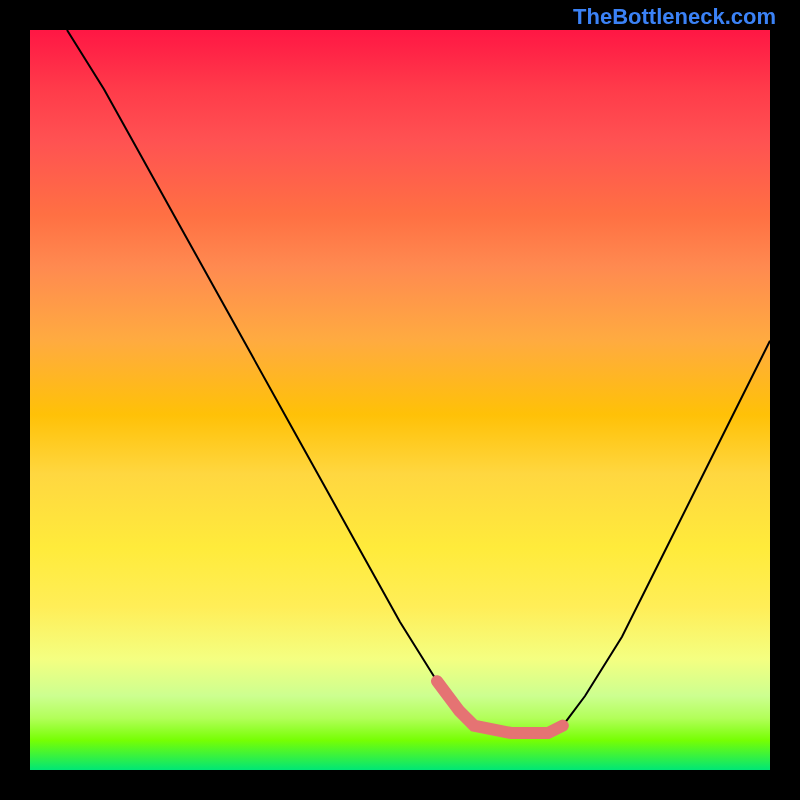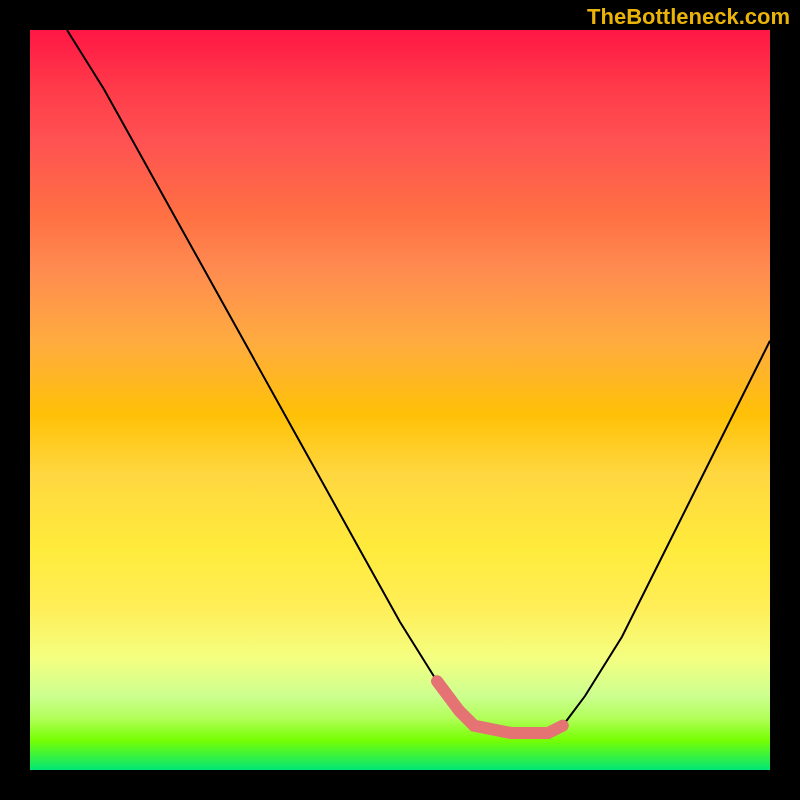--- a/index.html
+++ b/index.html
@@ -7,22 +7,22 @@
     padding: 0;
     width: 800px;
     height: 800px;
     background: #000;
     position: relative;
     font-family: Arial, sans-serif;
   }
   .watermark {
     position: absolute;
     top: 4px;
-    right: 10px;
-    color: #eab308;
+    right: 24px;
+    color: #3b82f6;
     font-size: 22px;
     font-weight: bold;
     z-index: 10;
   }
   .plot-area {
     position: absolute;
     left: 30px;
     top: 30px;
     width: 740px;
     height: 740px;

